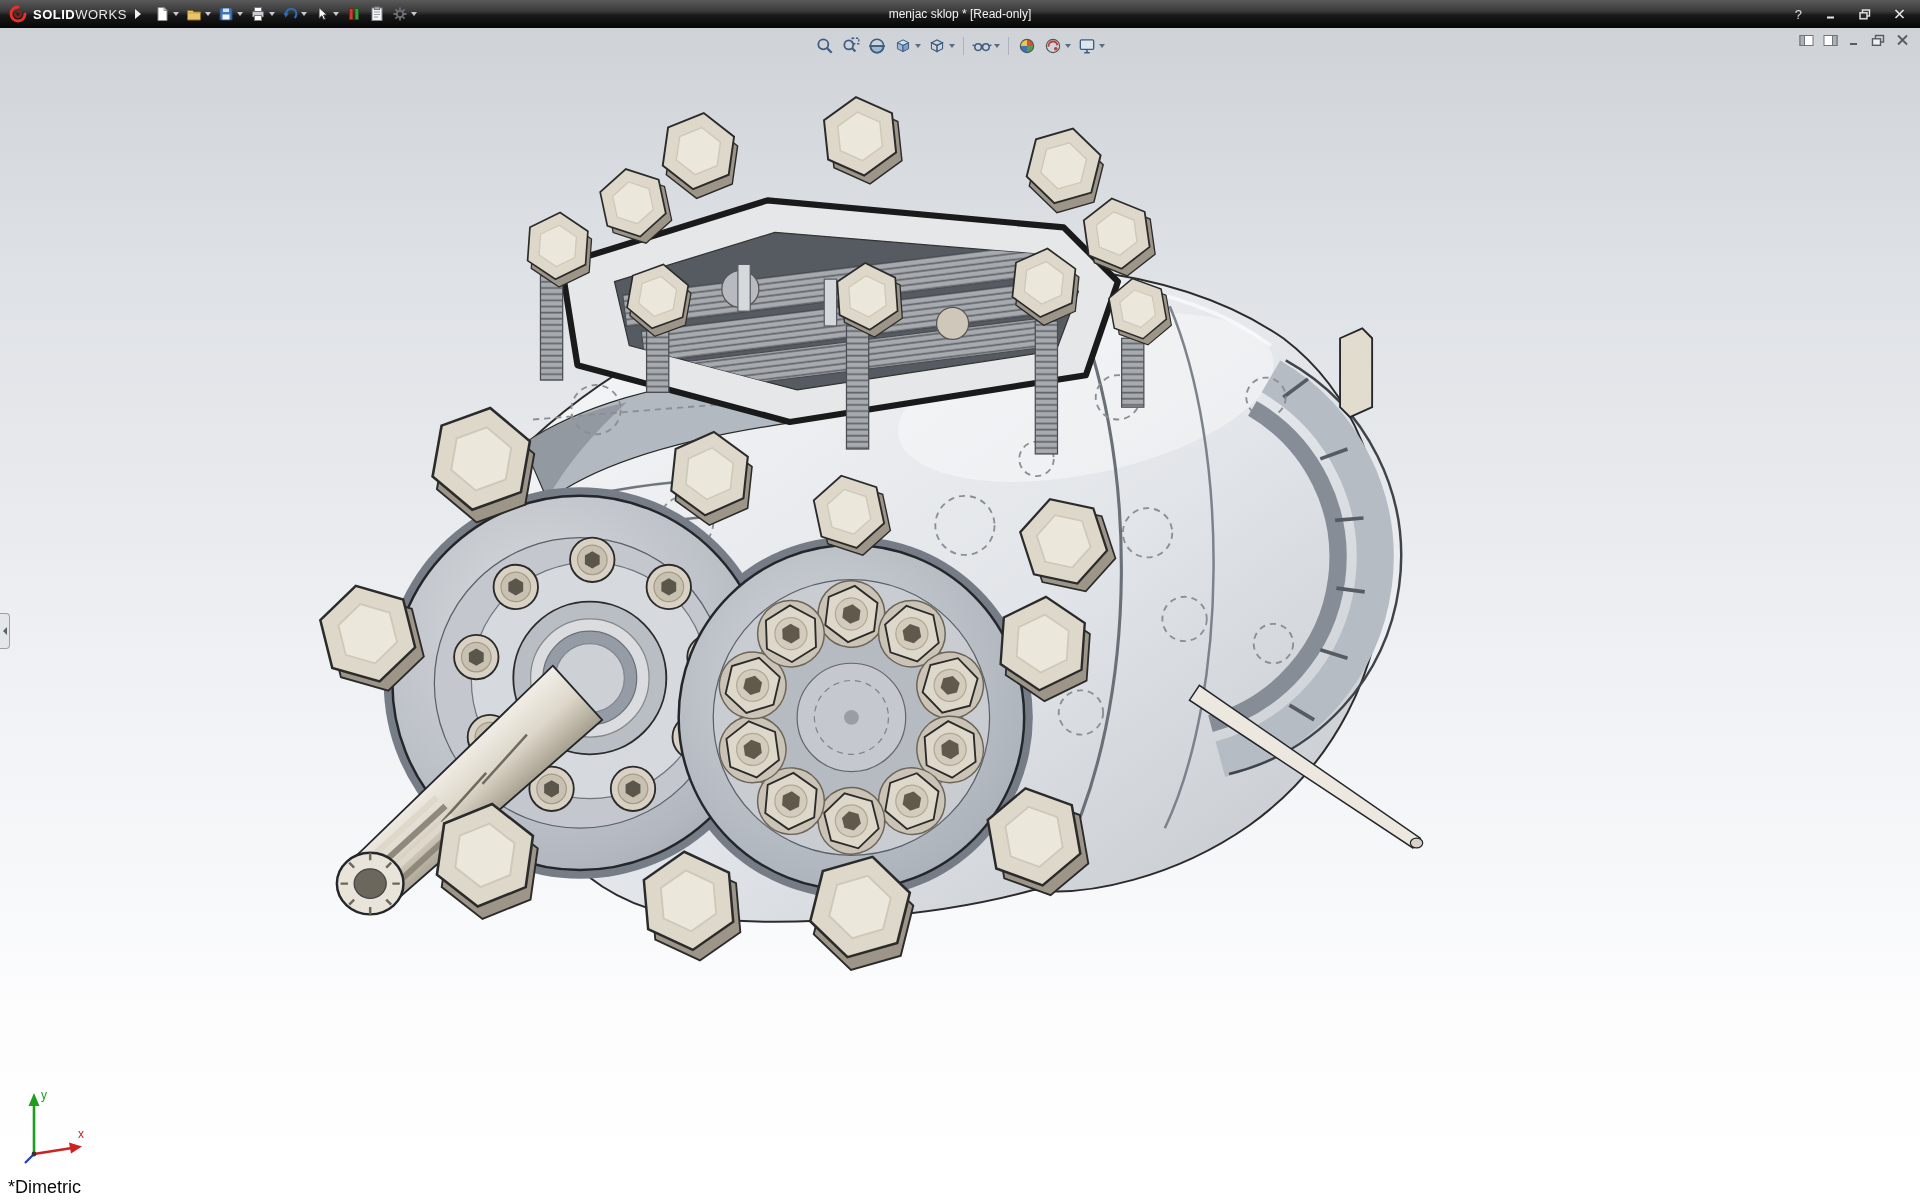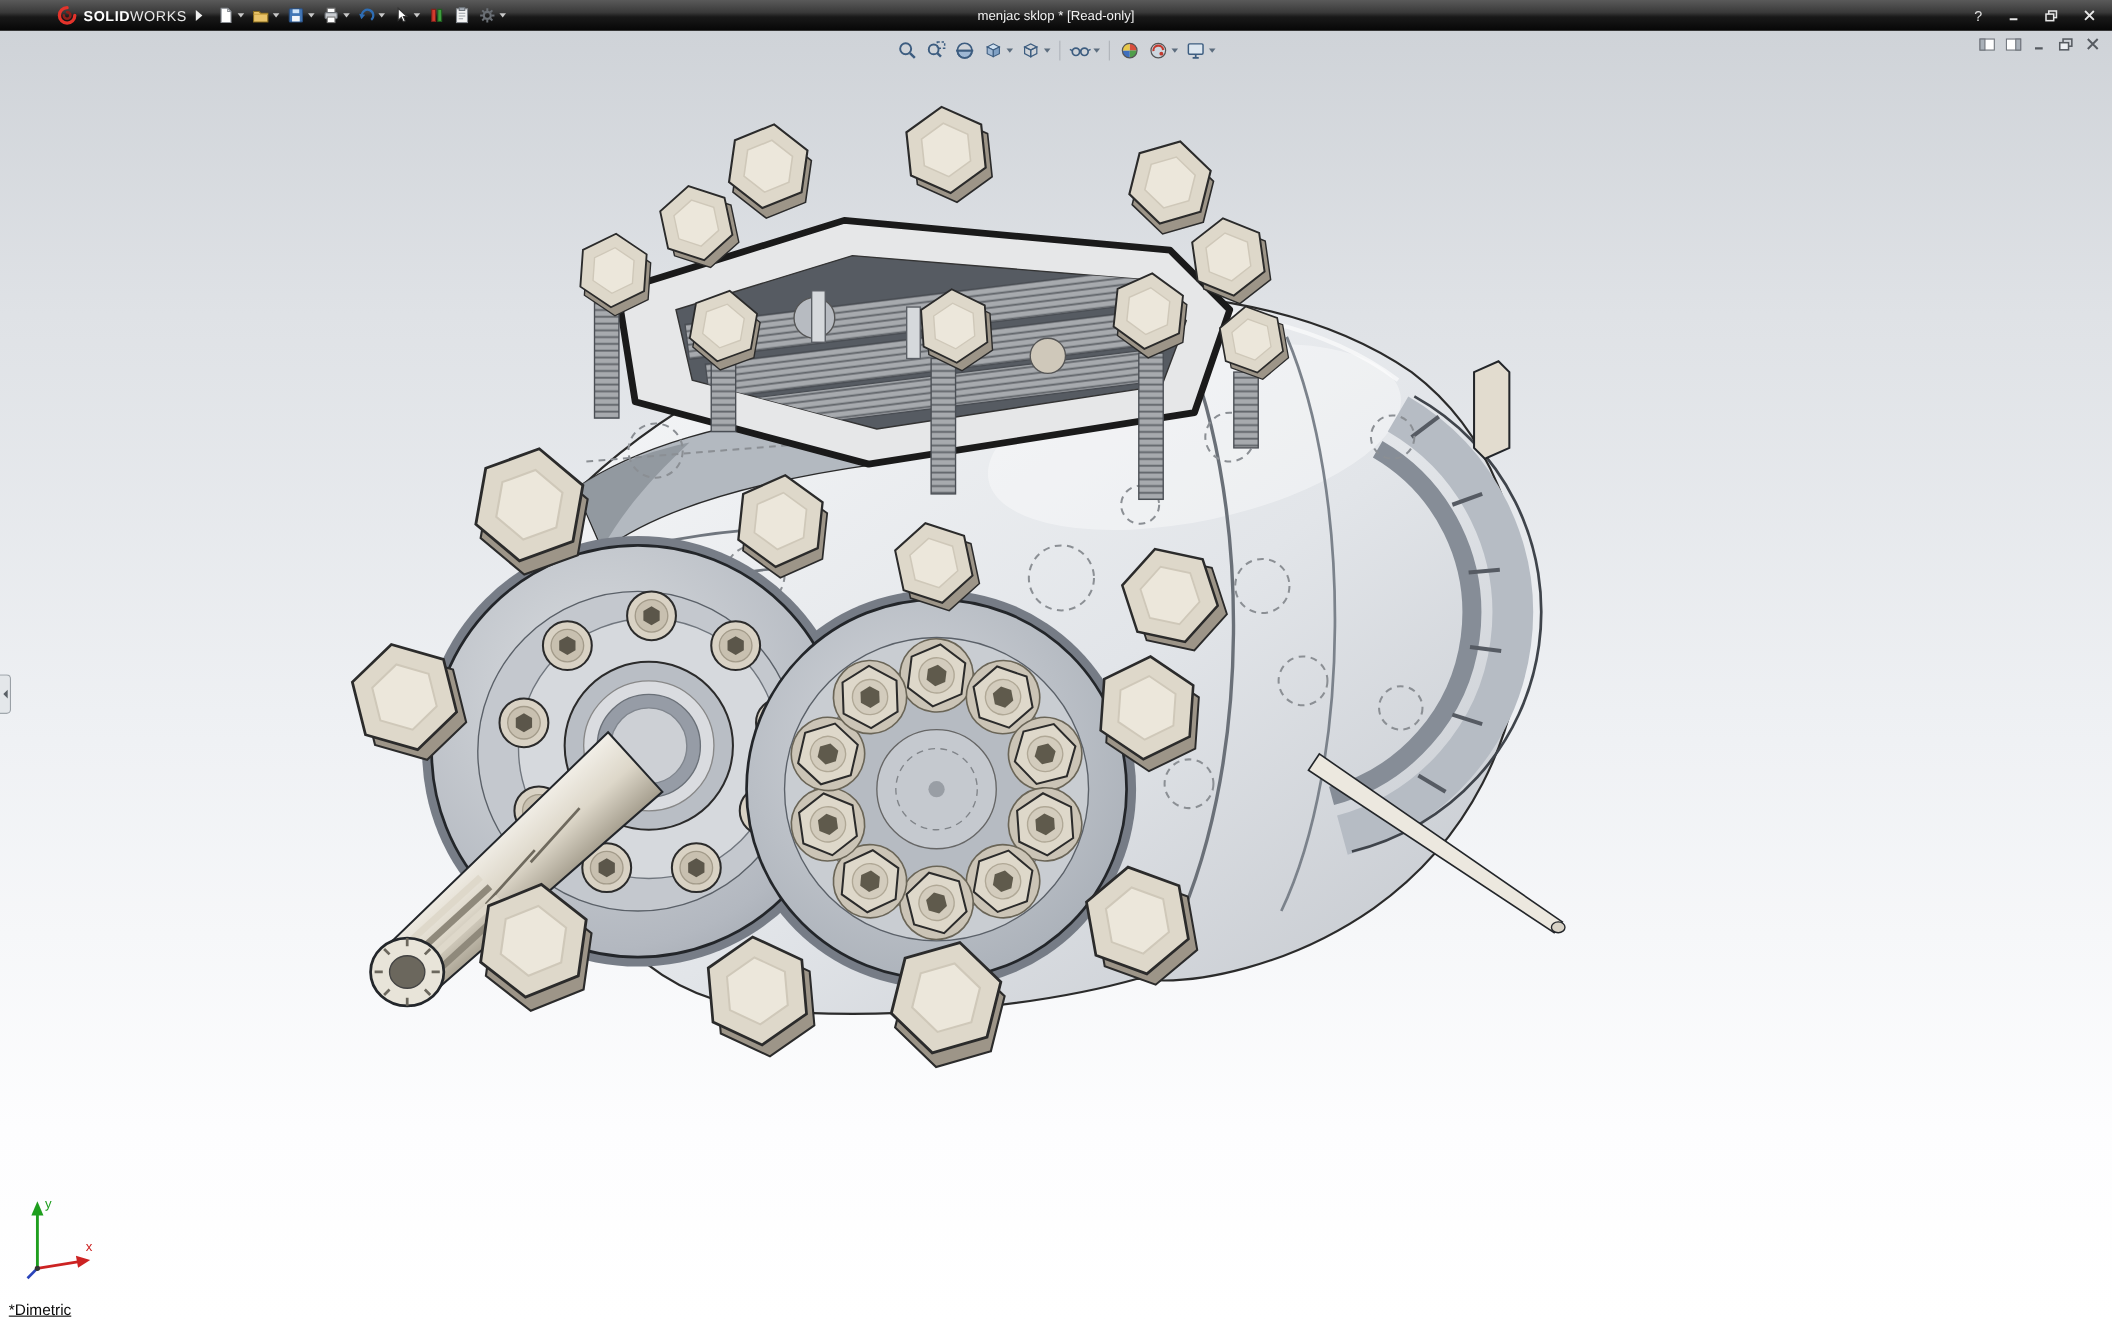--- a/index.html
+++ b/index.html
@@ -7,21 +7,21 @@
     width:1920px;height:1200px;position:relative;overflow:hidden;
     font-family:"Liberation Sans", sans-serif;background:#fff;
     -webkit-font-smoothing:antialiased;
   }
   
   .titlebar{
     position:absolute;top:0;left:0;right:0;height:28px;
     background:linear-gradient(180deg,#5a5a5a 0%,#3a3a3a 40%,#191919 55%,#060606 100%);
     display:flex;align-items:center;color:#fff;z-index:50;
   }
-  .logo{display:flex;align-items:center;gap:5px;padding:0 6px 0 8px;margin-left:43px;}
+  .logo{display:flex;align-items:center;gap:5px;padding:0 6px 0 8px;}
   .brand{font-size:13px;letter-spacing:.5px;color:#fff;}
   .brand b{font-weight:bold;}
   .brand span{font-weight:normal;color:#e8e8e8;}
   .menu-arrow{width:0;height:0;border-left:6px solid #f0f0f0;border-top:5px solid transparent;border-bottom:5px solid transparent;margin:0 10px 0 2px;}
   .tb{display:flex;align-items:center;gap:1px;}
   .tb-btn{display:flex;align-items:center;height:22px;padding:0 3px;border-radius:2px;cursor:default;}
   .tb-btn svg{display:block;}
   .dd{width:0;height:0;border-top:4px solid #c9c9c9;border-left:3.5px solid transparent;border-right:3.5px solid transparent;margin-left:3px;}
   .win-title{
     position:absolute;left:50%;transform:translateX(-50%);
@@ -50,21 +50,21 @@
   .doc-btn{width:20px;height:16px;display:flex;align-items:center;justify-content:center;}
   
   .pane-handle{
     position:absolute;left:0;top:585px;width:9px;height:34px;
     background:#e4e7ea;border:1px solid #9aa0a6;border-left:none;border-radius:0 4px 4px 0;
     display:flex;align-items:center;justify-content:center;z-index:20;
   }
   .pane-handle i{width:0;height:0;border-right:4px solid #5a6066;border-top:4px solid transparent;border-bottom:4px solid transparent;display:block;}
   
   .triad{position:absolute;left:16px;bottom:26px;z-index:20;}
-  .view-label{position:absolute;left:8px;bottom:2px;font-size:14px;color:#0a0a0a;z-index:20;text-decoration:underline;}
+  .view-label{position:absolute;left:8px;bottom:2px;font-size:18px;color:#0a0a0a;z-index:20;}
 </style>
 </head>
 <body>
 
 <div class="titlebar">
   <div class="logo">
     <svg width="20" height="20" viewBox="0 0 20 20">
       <path d="M10 3 a7 7 0 1 0 7 7" fill="none" stroke="#e4332b" stroke-width="3" stroke-linecap="round"></path>
       <path d="M10 7 a3 3 0 1 1 -3 3" fill="none" stroke="#8c1f1a" stroke-width="2.4" stroke-linecap="round"></path>
     </svg>

